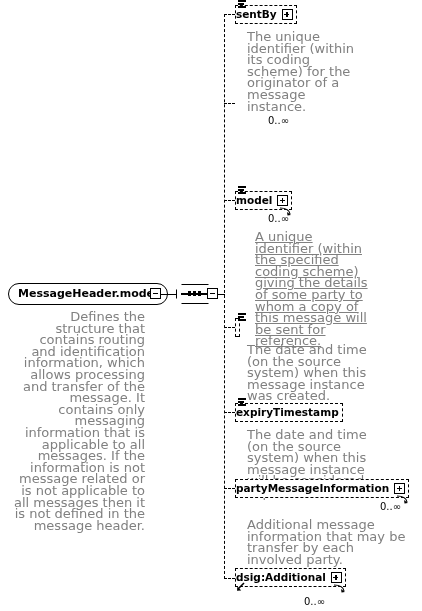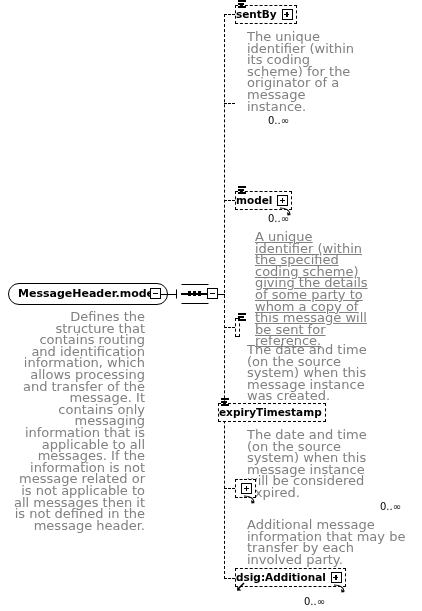--- a/index.html
+++ b/index.html
@@ -314,37 +314,38 @@
       <div class="el-icon">
           <i></i>
           <i></i>
           <i></i>
         </div>
     </div>
   </div>
   <div class="desc child" style="left:247px; top:344px;">The date and time (on the source system) when this message instance was created.</div>
 
   <div class="tree-h" style="left:224px; top:412px; width:11px;"></div>
-  <div class="el" style="left:218px; top:403px;">
+  <div class="el" style="left:235px; top:403px;">
     <div class="el-box">
       <div class="el-shadow"></div>
       <div class="el-icon">
           <i></i>
           <i></i>
           <i></i>
         </div>
       <span class="el-name">expiryTimestamp</span>
     </div>
   </div>
   <div class="desc child" style="left:247px; top:429px;">The date and time (on the source system) when this message instance will be considered expired.</div>
 
   <div class="tree-h" style="left:224px; top:488px; width:11px;"></div>
   <div class="el" style="left:235px; top:479px;">
     <div class="el-box">
       <div class="el-shadow"></div>
+      <span class="el-name">partyMessageInformation</span>
       <span class="el-tog"></span>
       <svg class="rep-curl" viewBox="0 0 14 9">
         <path d="M1 1 Q 10 1 11 7" stroke="#000" stroke-width="1.2" fill="none"></path>
         <path d="M8 5 L12 8 L8.5 8.5 Z" fill="#000"></path>
       </svg>
     </div>
   </div>
   <div class="occurs" style="left:380px; top:501px;">0..∞</div>
   <div class="desc" style="left:247px; top:519px; width:160px;">Additional message information that may be transfer by each involved party.</div>
 

